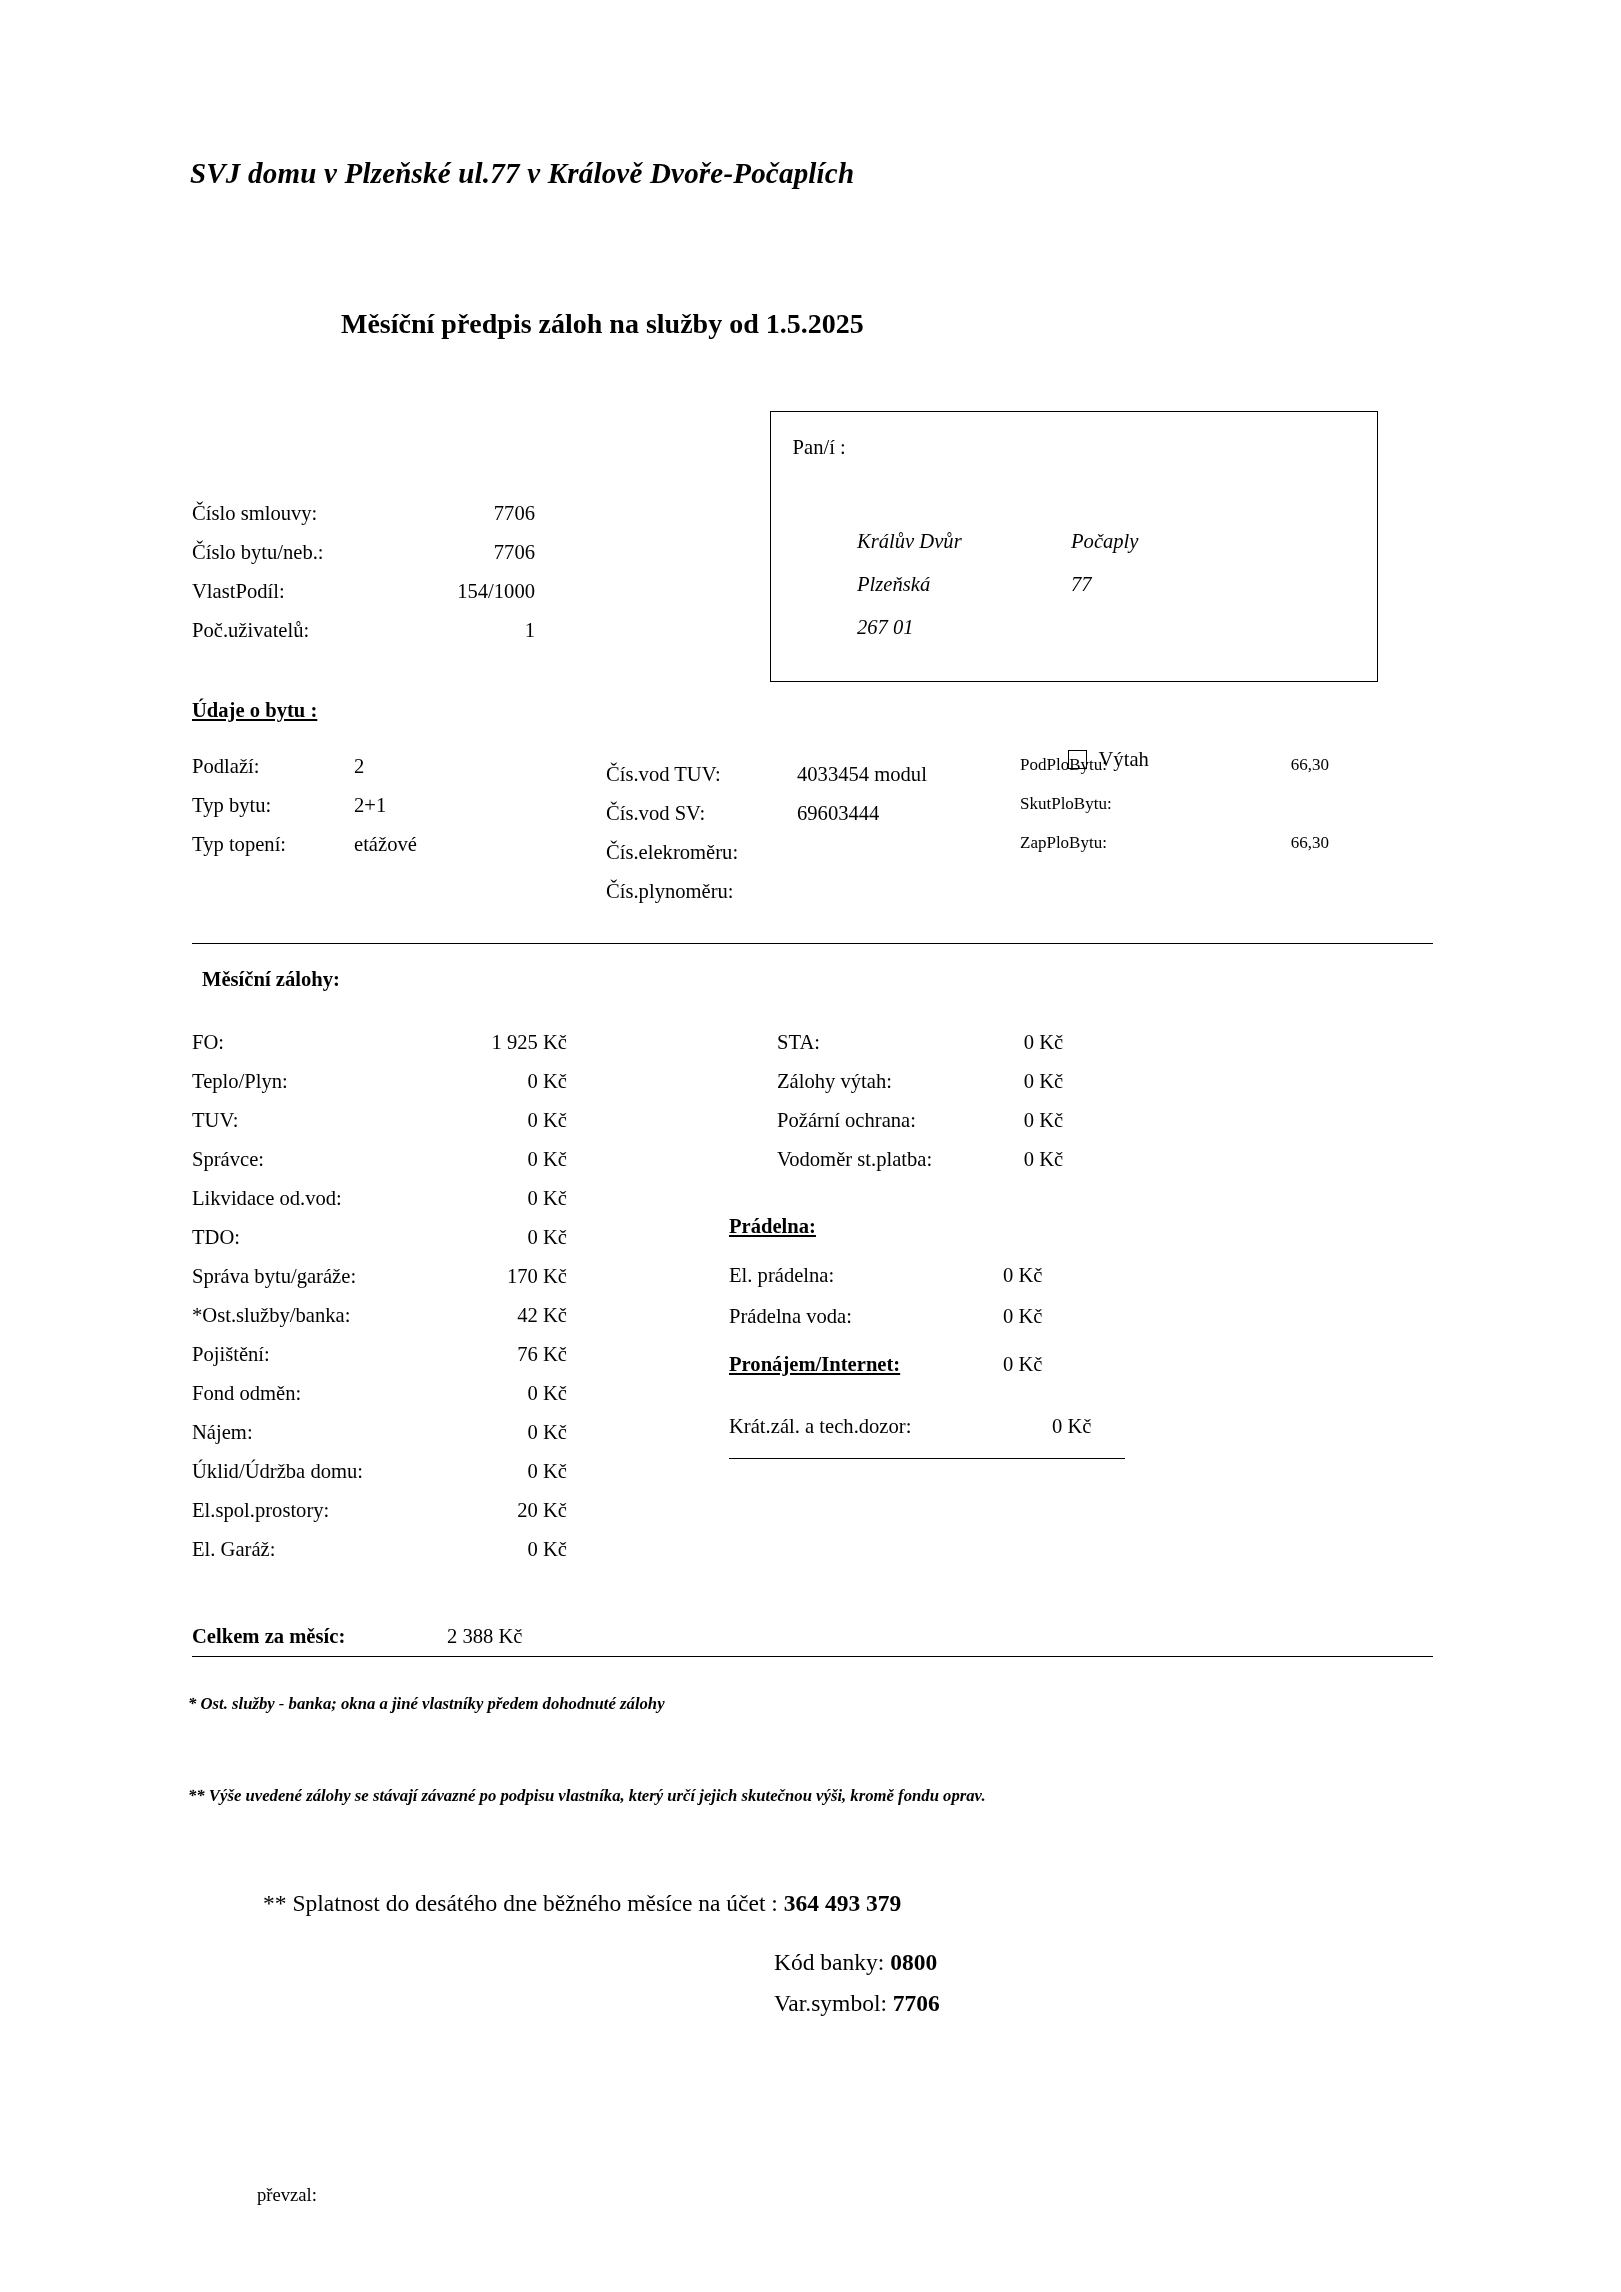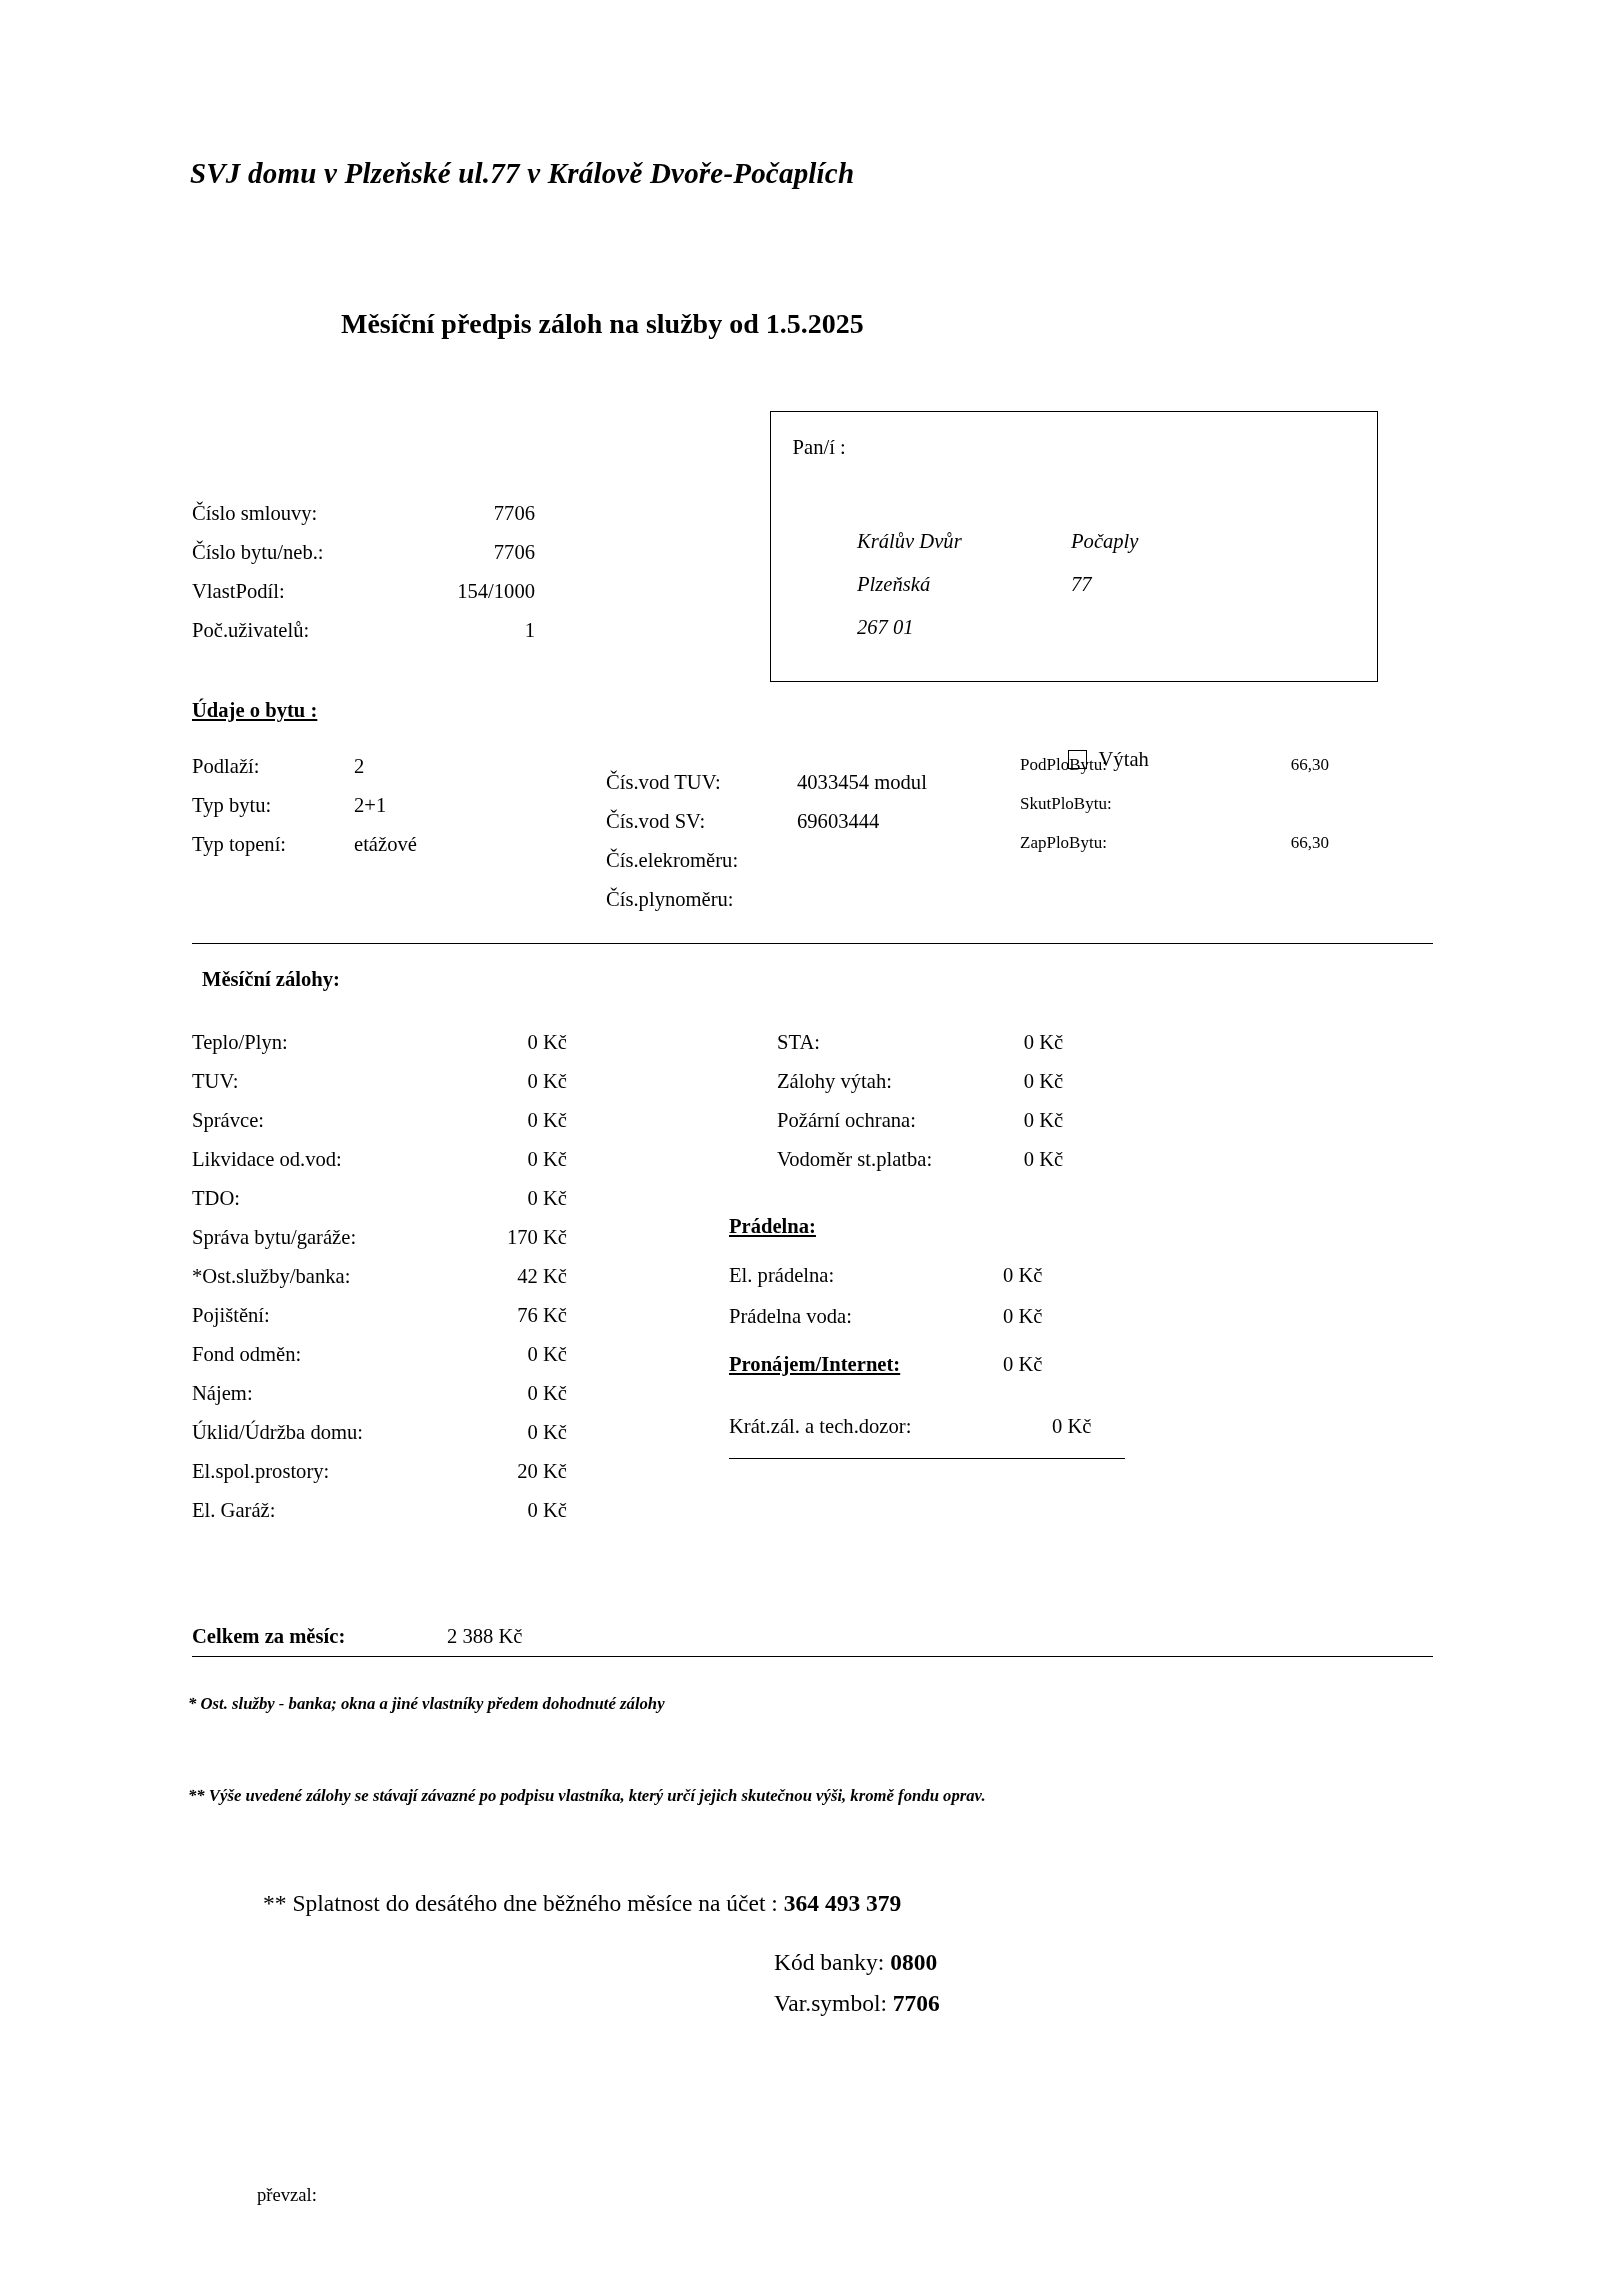--- a/index.html
+++ b/index.html
@@ -115,21 +115,21 @@
 
   .flat-col2 {
     position: absolute;
     left: 606px;
     top: 755px;
     font-size: 20.6px;
   }
   .flat-col2 .row {
     display: flex;
     height: 39px;
-    align-items: flex-end;
+    align-items: center;
   }
   .flat-col2 .lbl { width: 191px; }
 
   .flat-col3 {
     position: absolute;
     left: 1020px;
     top: 755px;
     font-size: 17px;
   }
   .flat-col3 .row {
@@ -398,20 +398,24 @@
       <span class="val">66,30</span>
     </div>
   </div>
 
   <div class="hr hr-top"></div>
 
   <div class="adv-heading">Měsíční zálohy:</div>
 
   <div class="adv-left">
     <div class="row">
+        <span class="lbl">FO:</span>
+        <span class="val">1 925 Kč</span>
+      </div>
+    <div class="row">
         <span class="lbl">Teplo/Plyn:</span>
         <span class="val">0 Kč</span>
       </div>
     <div class="row">
         <span class="lbl">TUV:</span>
         <span class="val">0 Kč</span>
       </div>
     <div class="row">
         <span class="lbl">Správce:</span>
         <span class="val">0 Kč</span>

